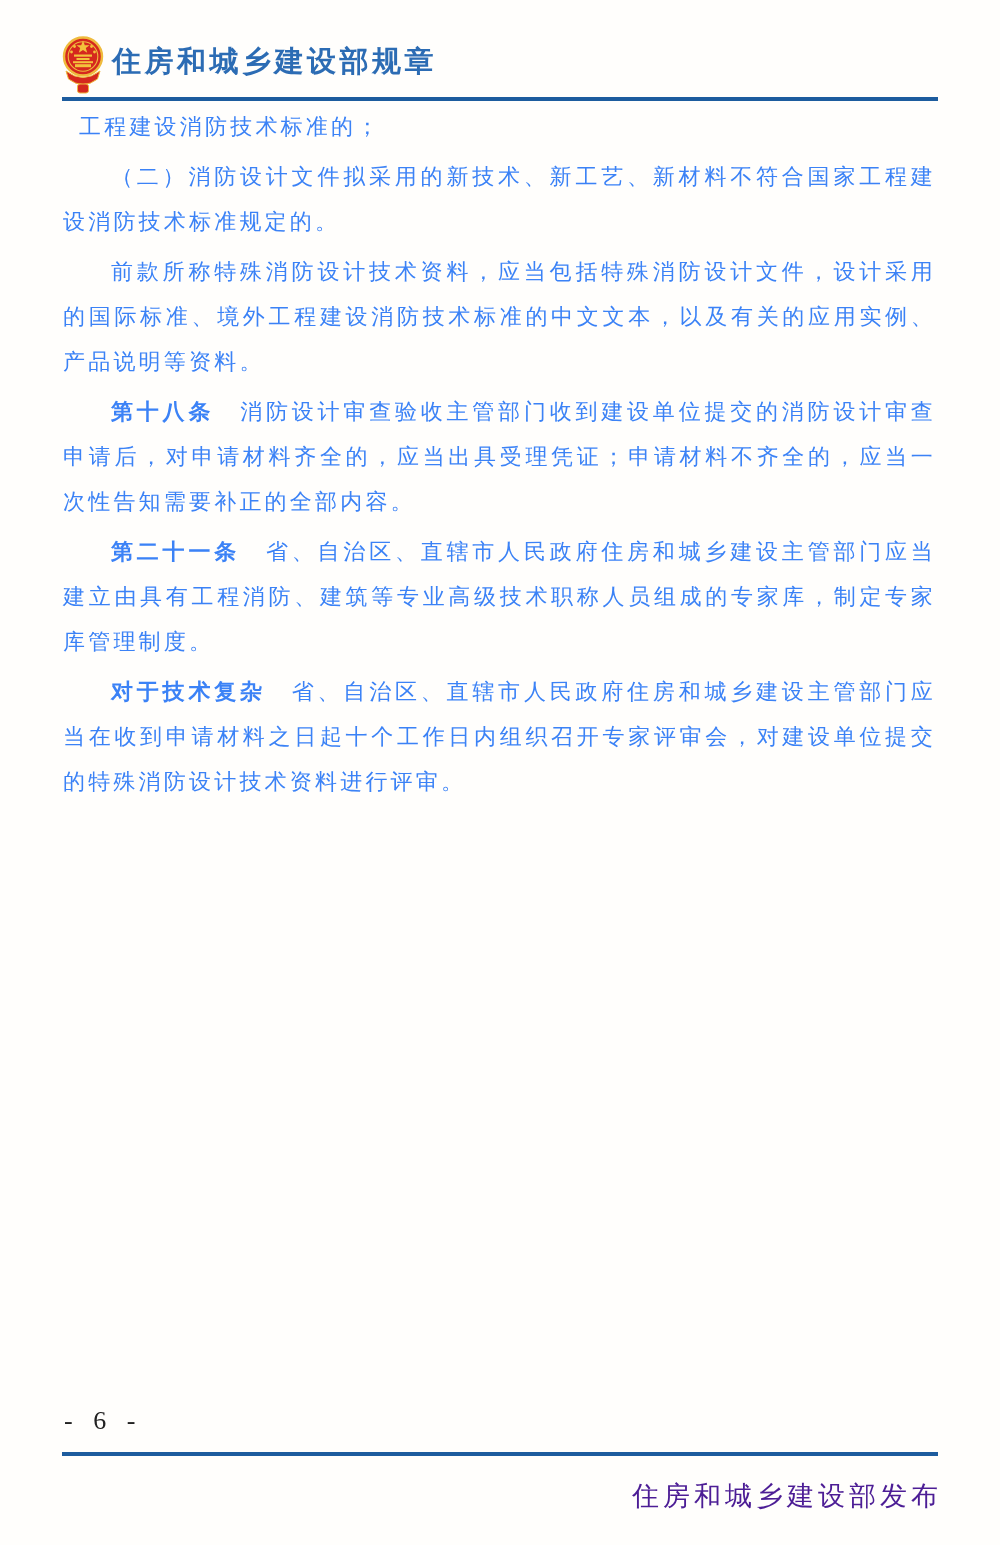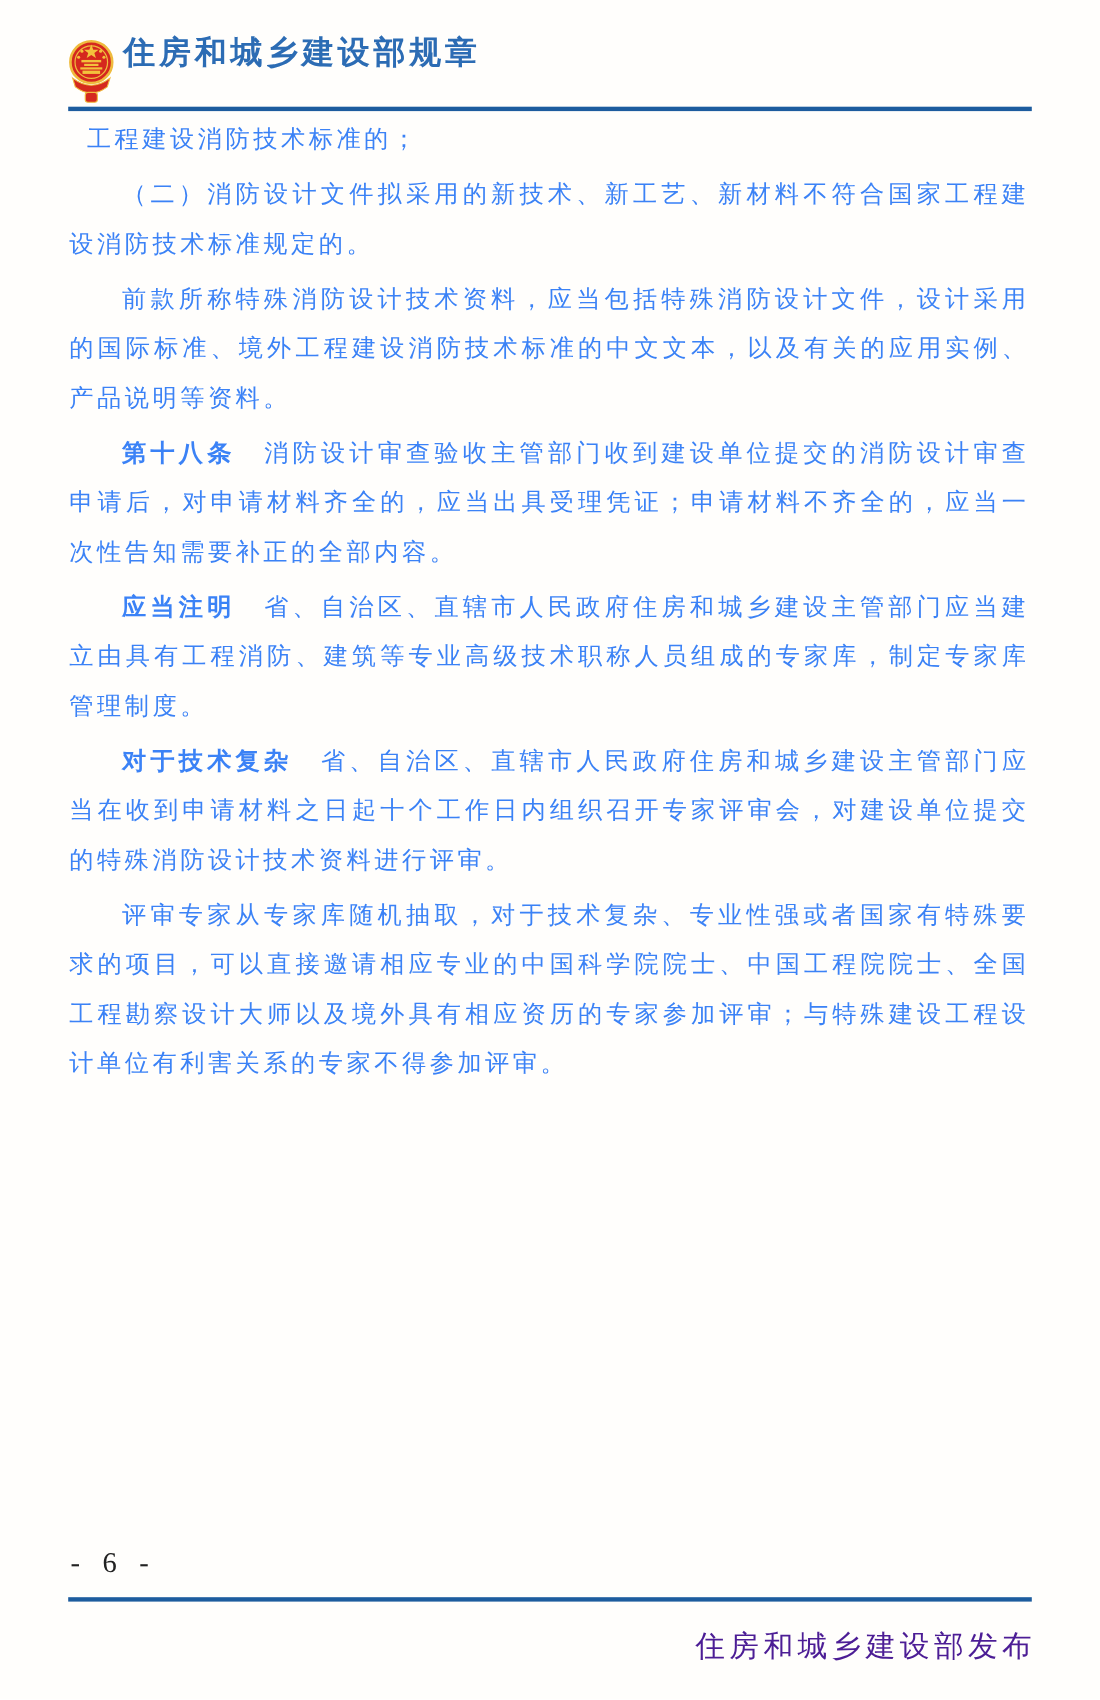--- a/index.html
+++ b/index.html
@@ -6,21 +6,21 @@
   .page{
     position:relative;
     width:1000px;height:1545px;
     background:#fffefc;
     overflow:hidden;
     font-family:"Liberation Serif","DejaVu Serif",serif;
   }
   
   .emblem{position:absolute;left:62px;top:34px;width:42px;height:61px;}
   .header-title{
-    position:absolute;left:112px;top:28px;
+    position:absolute;left:112px;top:42px;
     font-size:29px;font-weight:bold;
     letter-spacing:3.5px;white-space:nowrap;
   }
   .rule{position:absolute;left:62px;width:876px;height:4px;}
   .rule-top{top:97px;}
   .rule-bottom{top:1452px;}
   
   .doc-body{
     position:absolute;left:63px;top:104px;width:873px;
   }
@@ -69,23 +69,22 @@
 
   <div class="header-title" style="color:#2c6cb4;">住房和城乡建设部规章</div>
 
   <div class="rule rule-top" style="background:#1d5c9e;"></div>
 
   <main class="doc-body">
     <p class="para no-indent"><b class="lead"></b><span>工程建设消防技术标准的；</span></p>
     <p class="para"><b class="lead"></b><span>（二）消防设计文件拟采用的新技术、新工艺、新材料不符合国家工程建设消防技术标准规定的。</span></p>
     <p class="para"><b class="lead"></b><span>前款所称特殊消防设计技术资料，应当包括特殊消防设计文件，设计采用的国际标准、境外工程建设消防技术标准的中文文本，以及有关的应用实例、产品说明等资料。</span></p>
     <p class="para"><b class="lead">第十八条</b><span>消防设计审查验收主管部门收到建设单位提交的消防设计审查申请后，对申请材料齐全的，应当出具受理凭证；申请材料不齐全的，应当一次性告知需要补正的全部内容。</span></p>
-    <p class="para"><b class="lead">应当注明</b><span>省、自治区、直辖市人民政府住房和城乡建设主管部门应当建立由具有工程消防、建筑等专业高级技术职称人员组成的专家库，制定专家库管理制度。</span></p>
+    <p class="para"><b class="lead">第二十一条</b><span>省、自治区、直辖市人民政府住房和城乡建设主管部门应当建立由具有工程消防、建筑等专业高级技术职称人员组成的专家库，制定专家库管理制度。</span></p>
     <p class="para"><b class="lead">对于技术复杂</b><span>省、自治区、直辖市人民政府住房和城乡建设主管部门应当在收到申请材料之日起十个工作日内组织召开专家评审会，对建设单位提交的特殊消防设计技术资料进行评审。</span></p>
-    <p class="para"><b class="lead"></b><span>评审专家从专家库随机抽取，对于技术复杂、专业性强或者国家有特殊要求的项目，可以直接邀请相应专业的中国科学院院士、中国工程院院士、全国工程勘察设计大师以及境外具有相应资历的专家参加评审；与特殊建设工程设计单位有利害关系的专家不得参加评审。</span></p>
   </main>
 
   <div class="page-number">- 6 -</div>
 
   <div class="rule rule-bottom" style="background:#1d5c9e;"></div>
 
   <div class="publisher" style="color:#4c1d95;">住房和城乡建设部发布</div>
 
 </div>
 

